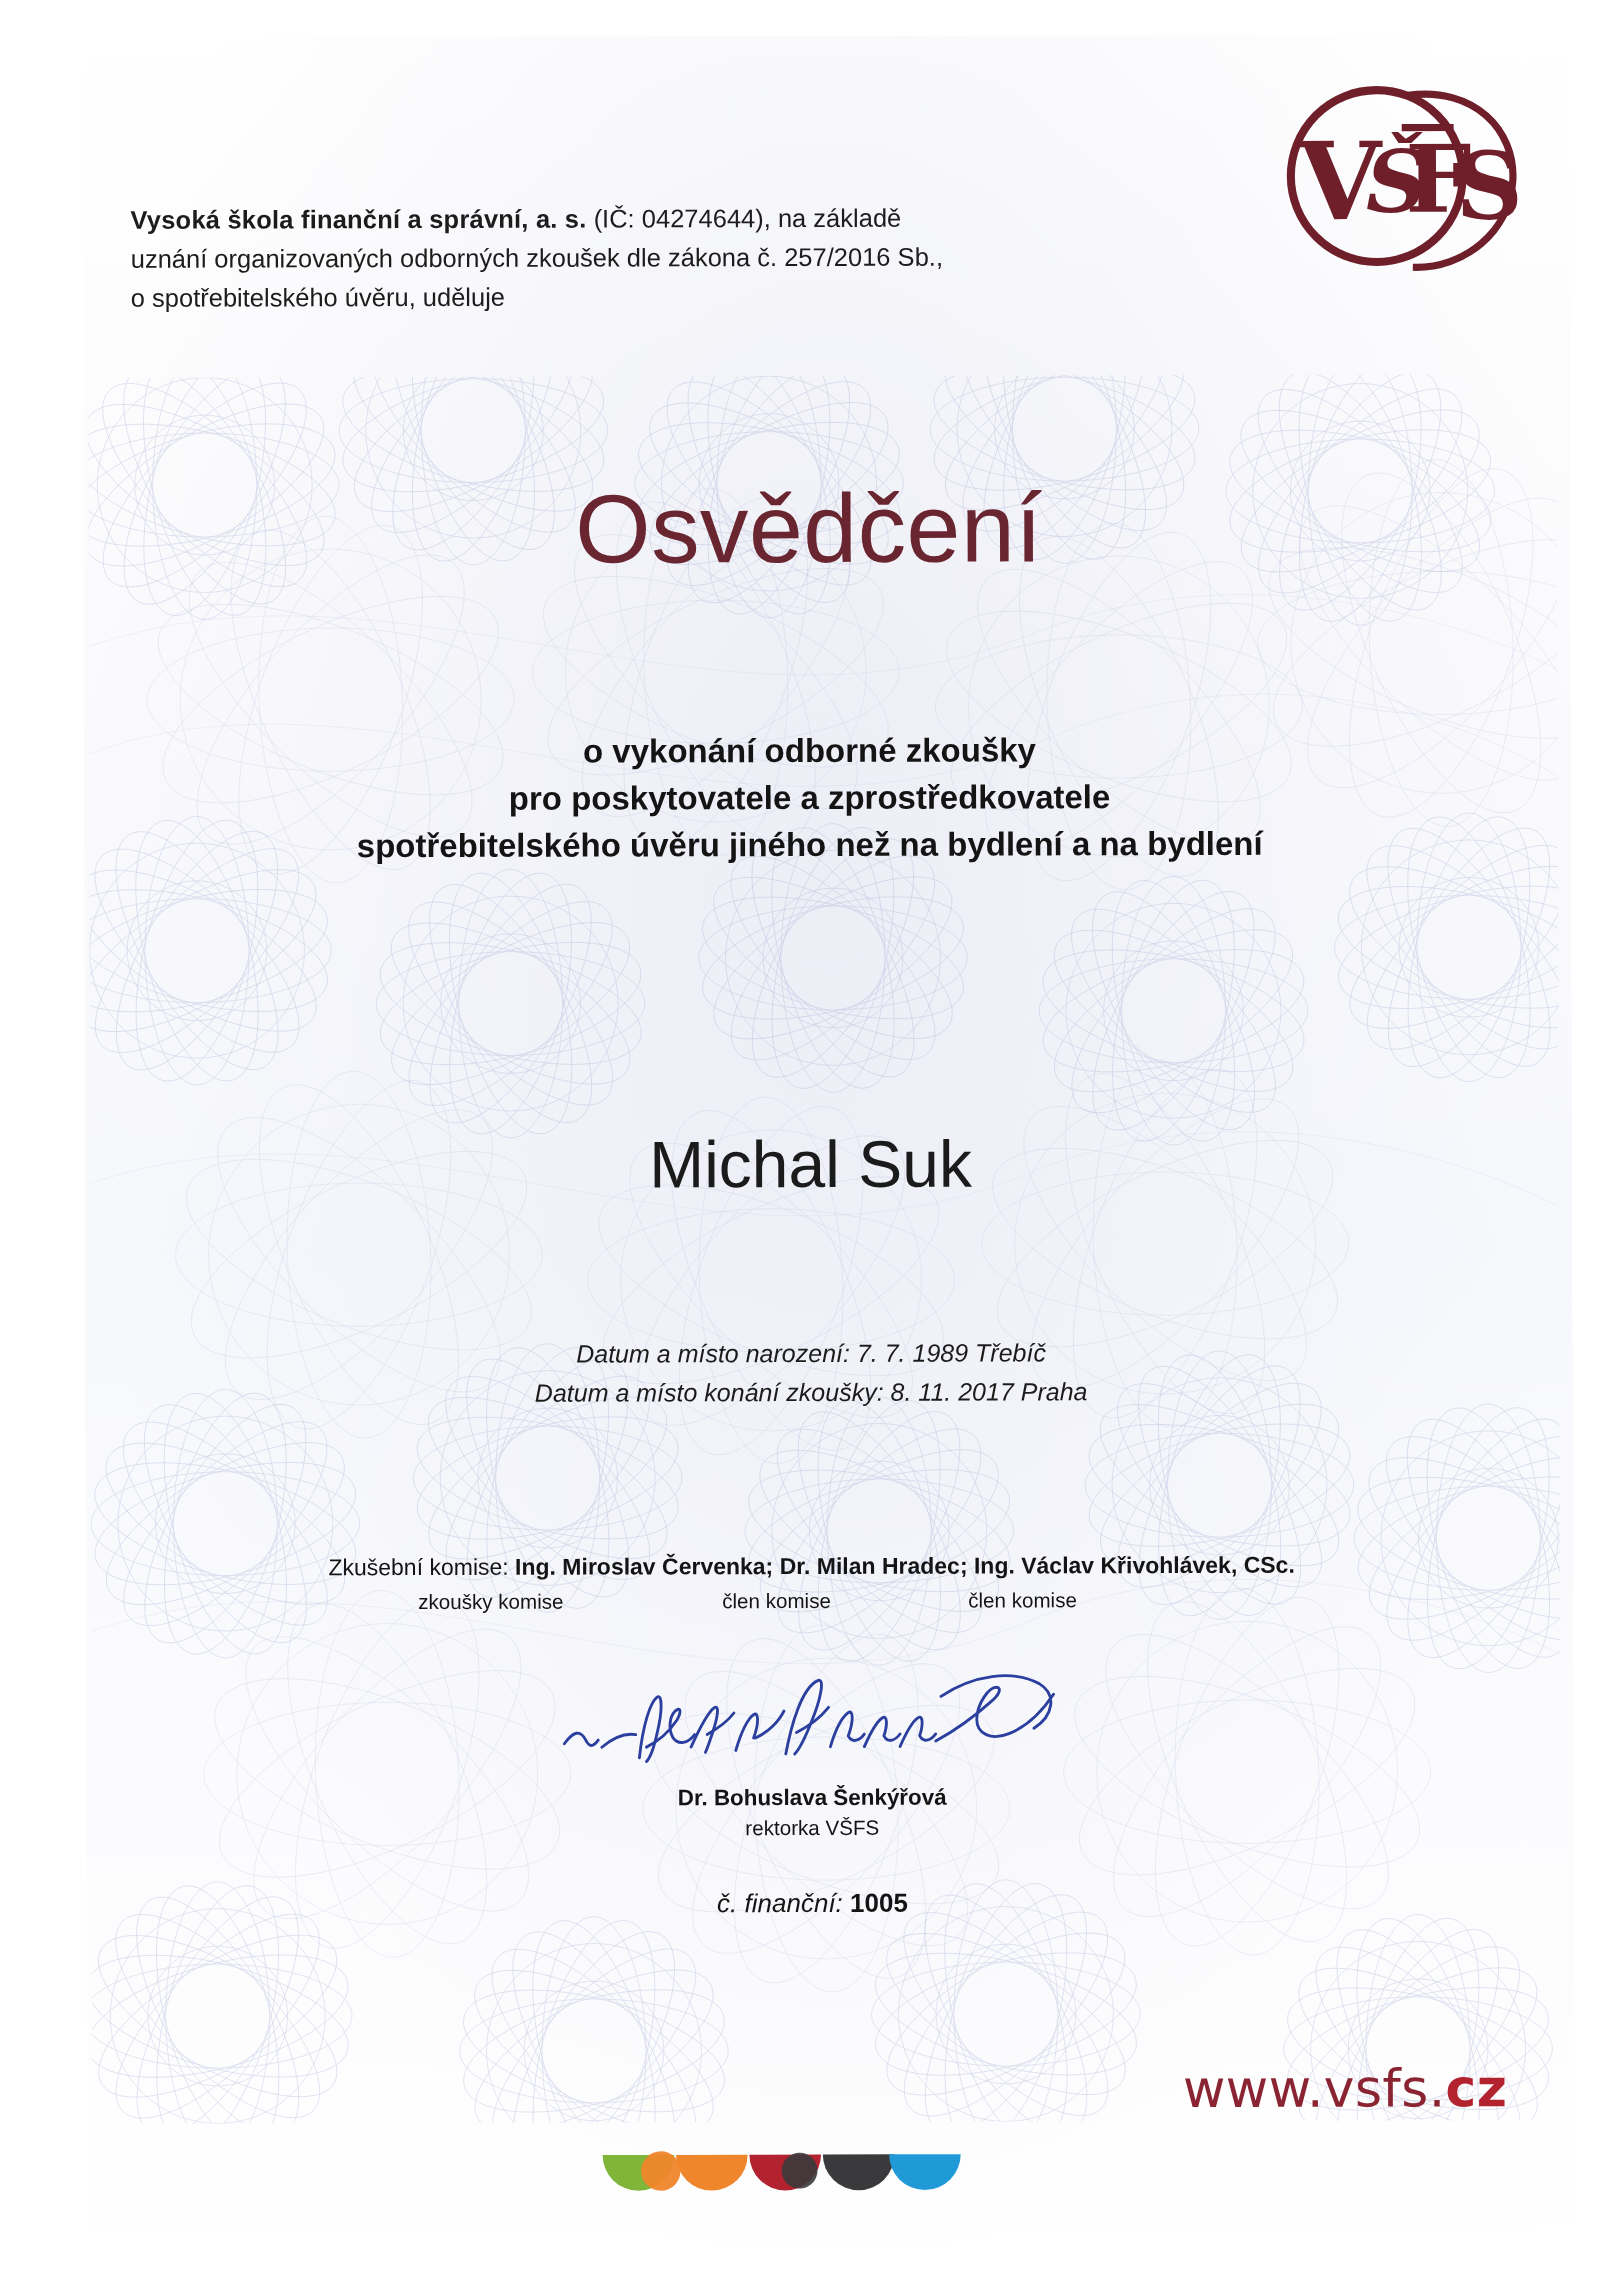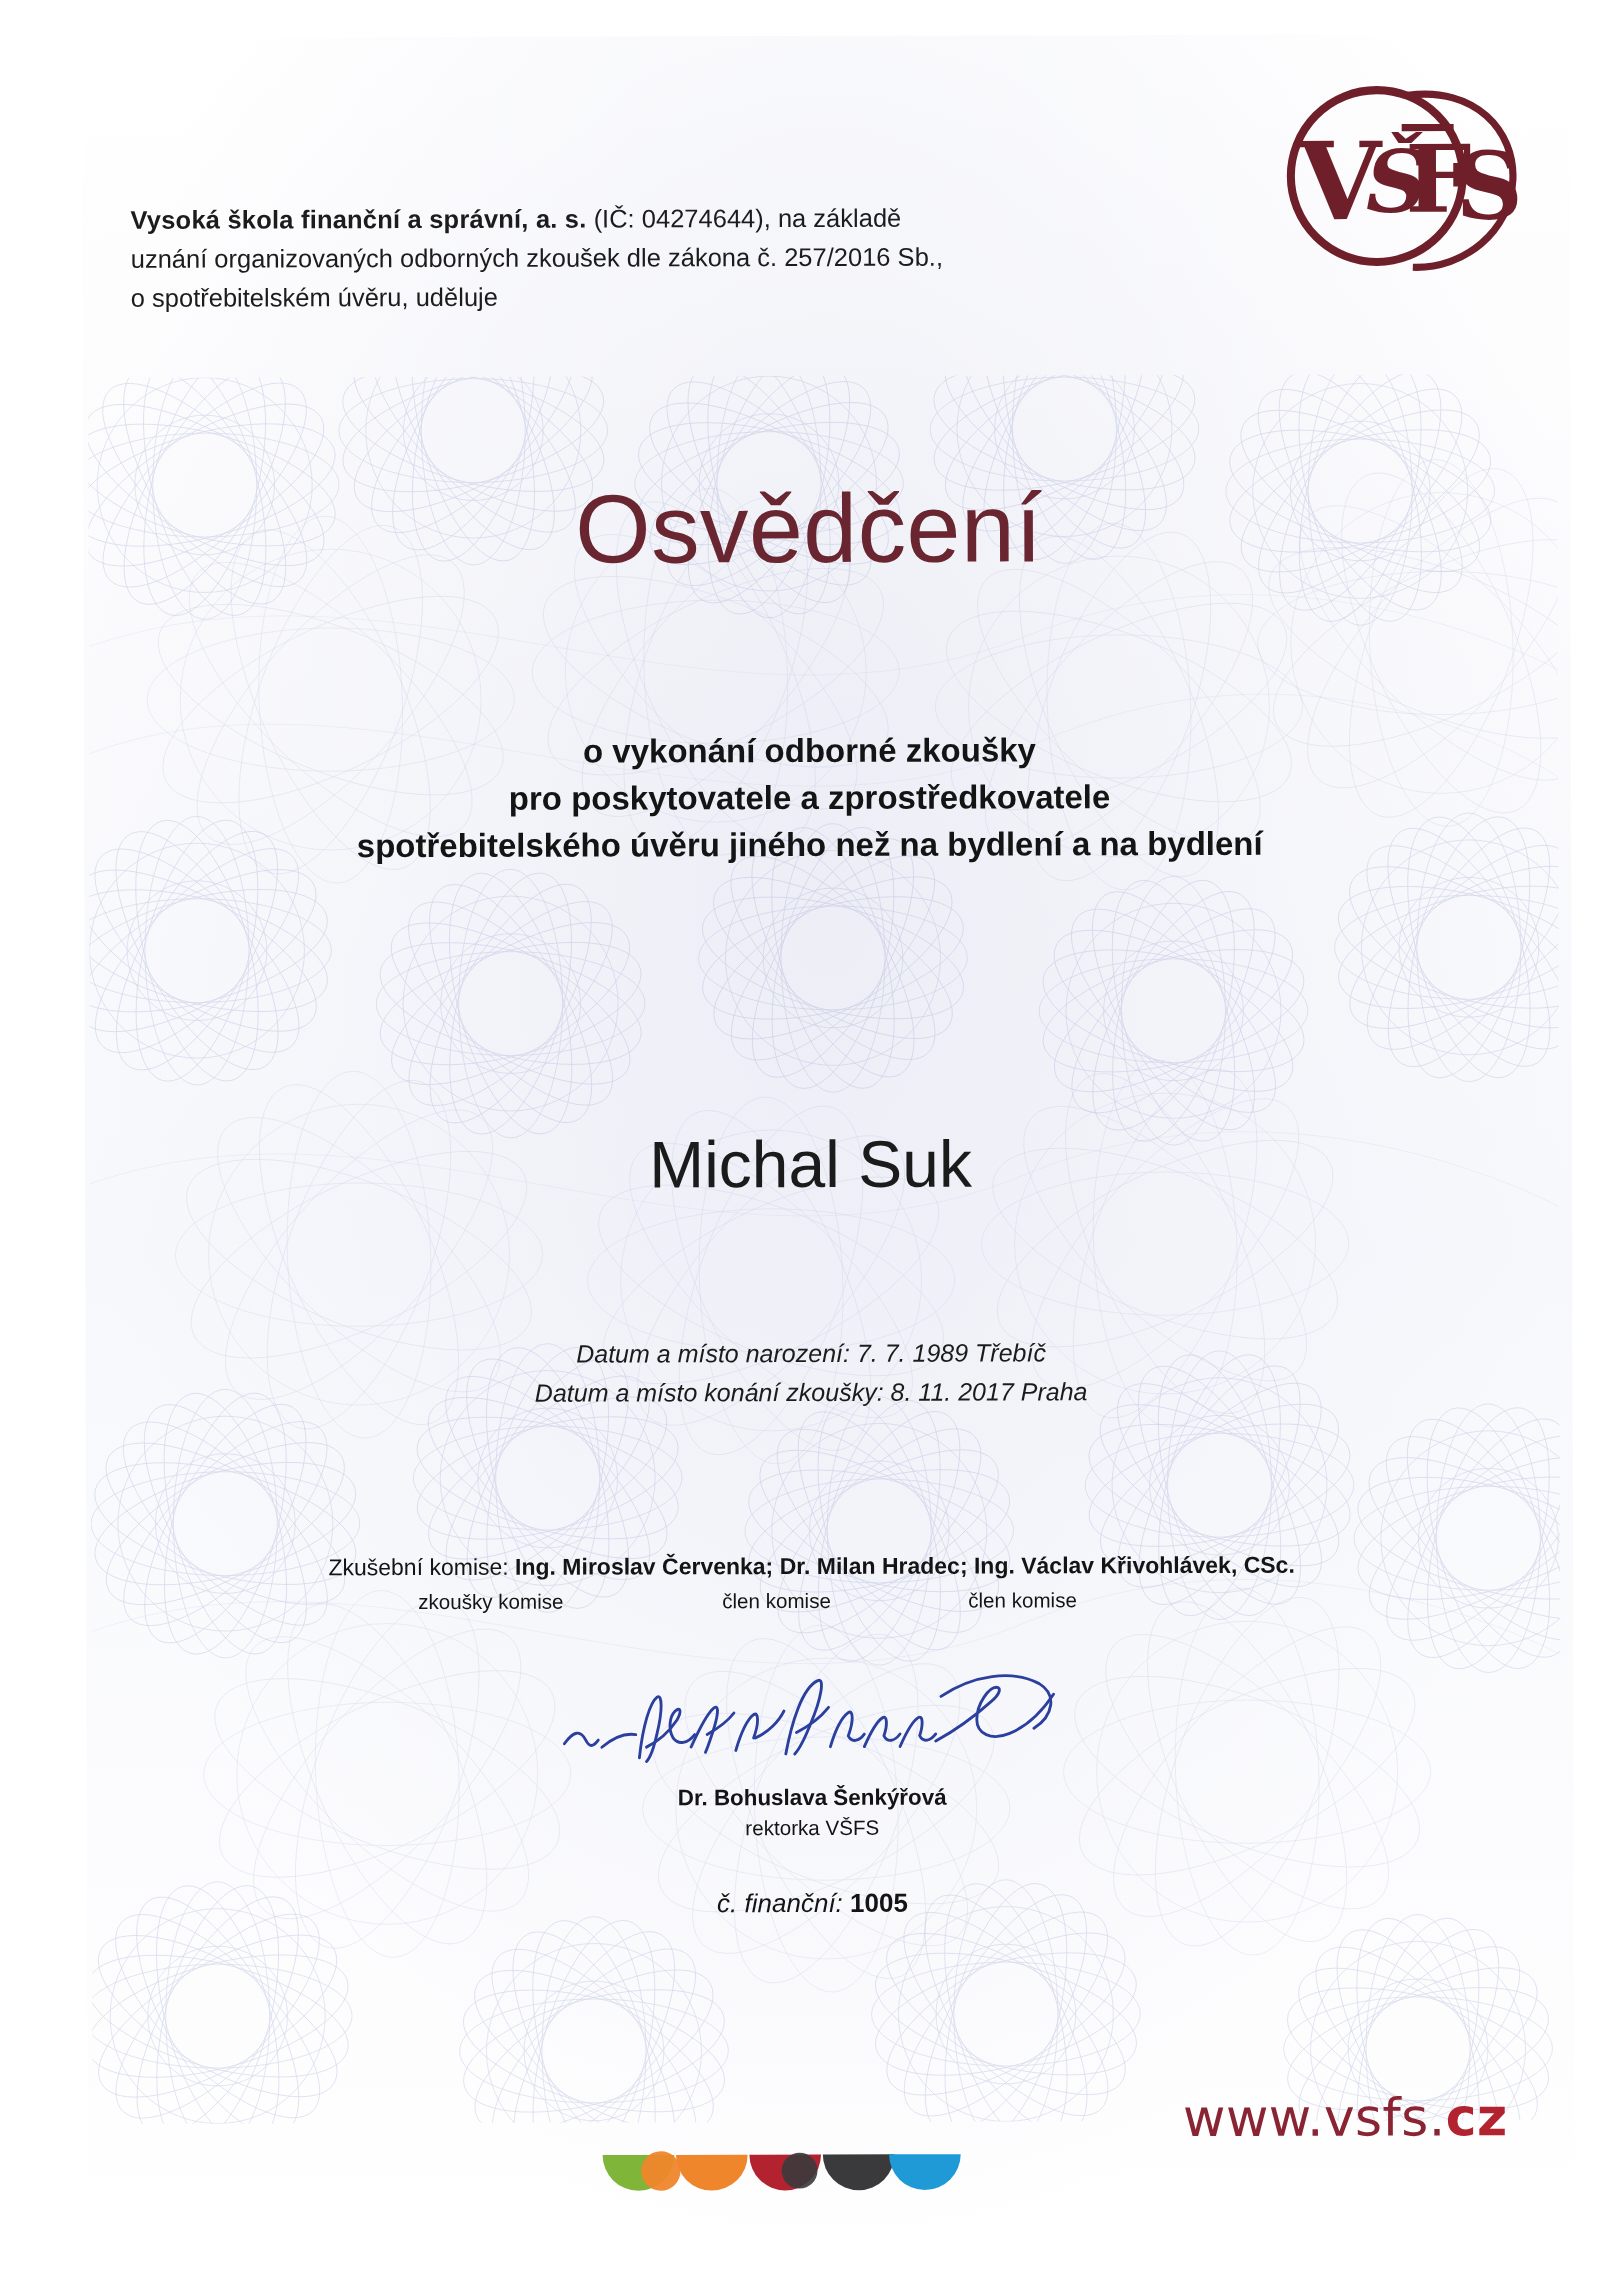--- a/index.html
+++ b/index.html
@@ -181,21 +181,20 @@
 
   
   .footer-url {
     position: absolute;
     right: 116px;
     top: 2060px;
     font-size: 52px;
     letter-spacing: 0.4px;
     color: #8b2432;
     font-family: "DejaVu Sans", sans-serif;
-    margin-top: 29px;
   }
   .footer-url .cz { color: #b2232f; font-weight: bold; }
   .footer-url .www { color: #8b2432; }
 
   .dots {
     position: absolute;
     left: 591px;
     top: 2149px;
     width: 376px;
     height: 63px;
@@ -302,21 +301,21 @@
       <text x="128" y="160" font-size="96" font-style="italic">Š</text>
       <text x="172" y="160" font-size="104">F</text>
       <text x="228" y="168" font-size="104">S</text>
     </g>
     <rect x="168" y="62" width="58" height="8" fill="#6e1f2a"></rect>
   </svg>
 
   <div class="header-text">
     <b>Vysoká škola finanční a správní, a. s.</b><span> (IČ: 04274644), na základě</span><br>
     <span>uznání organizovaných odborných zkoušek dle zákona č. 257/2016 Sb.,</span><br>
-    <span>o spotřebitelském úvěru, uděluje</span>
+    <span>o spotřebitelského úvěru, uděluje</span>
   </div>
 
   <div class="title">Osvědčení</div>
 
   <div class="subtitle">
     <div class="l1">o vykonání odborné zkoušky</div>
     <div class="l2">pro poskytovatele a zprostředkovatele</div>
     <div class="l3">spotřebitelského úvěru jiného než na bydlení a na bydlení</div>
   </div>
 

